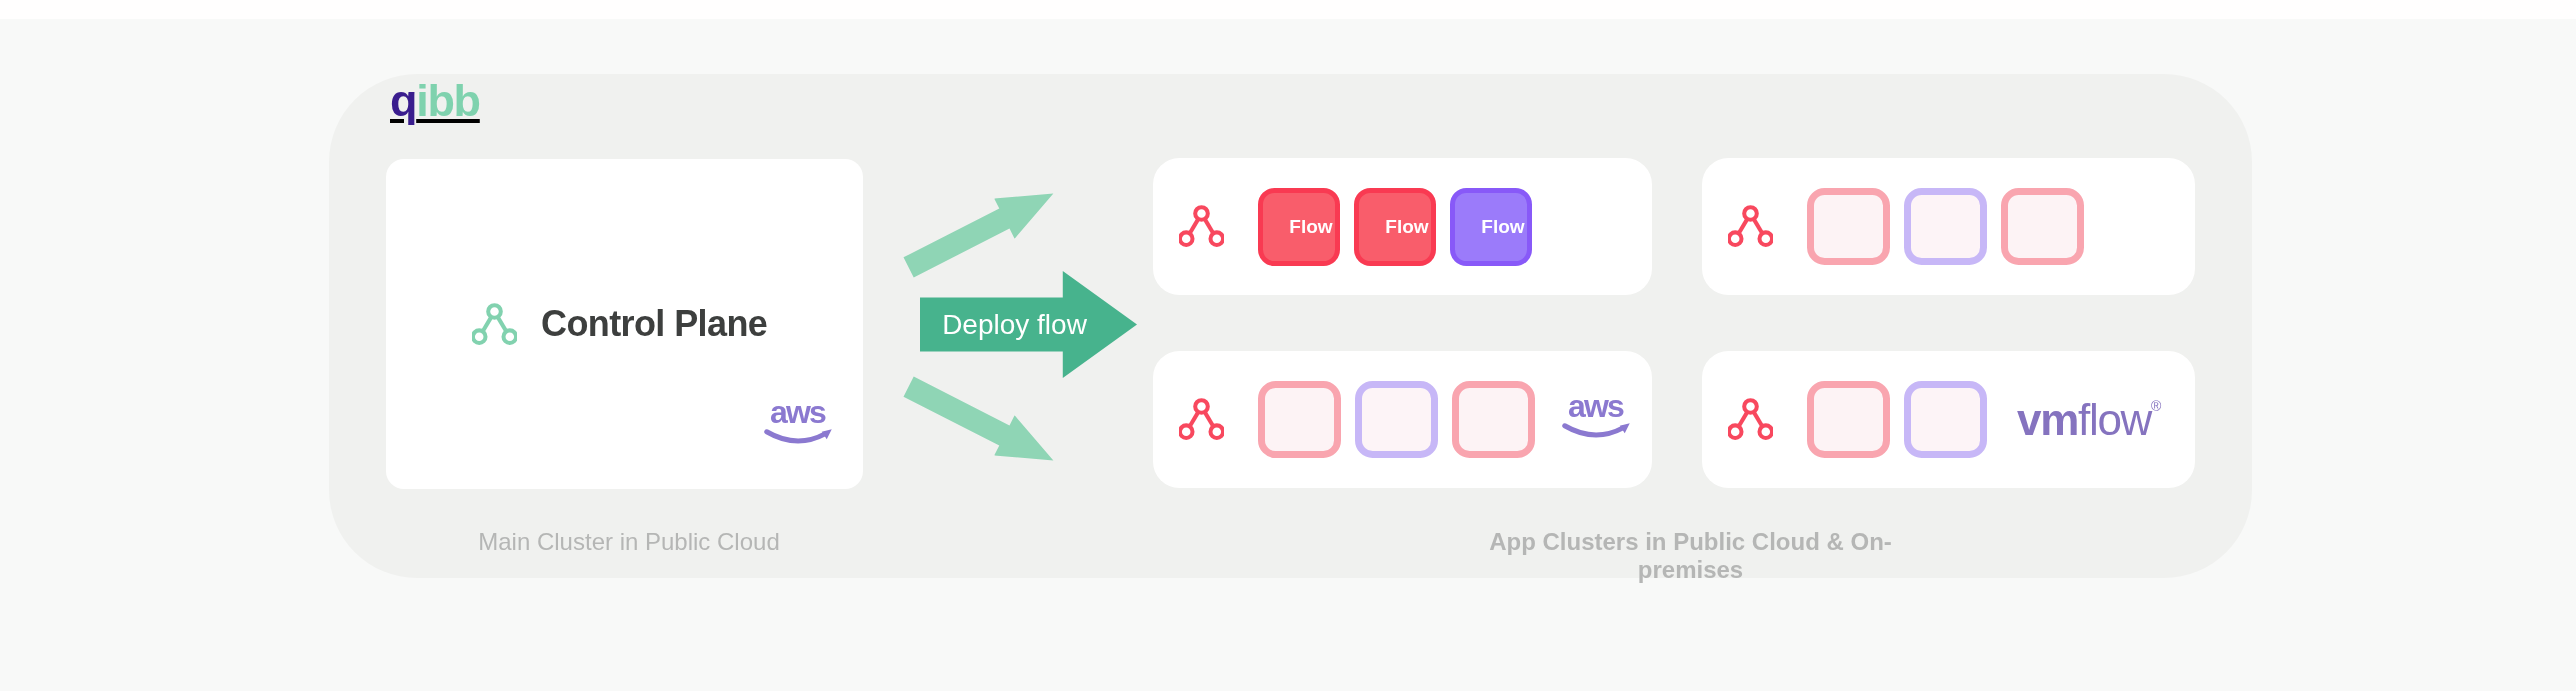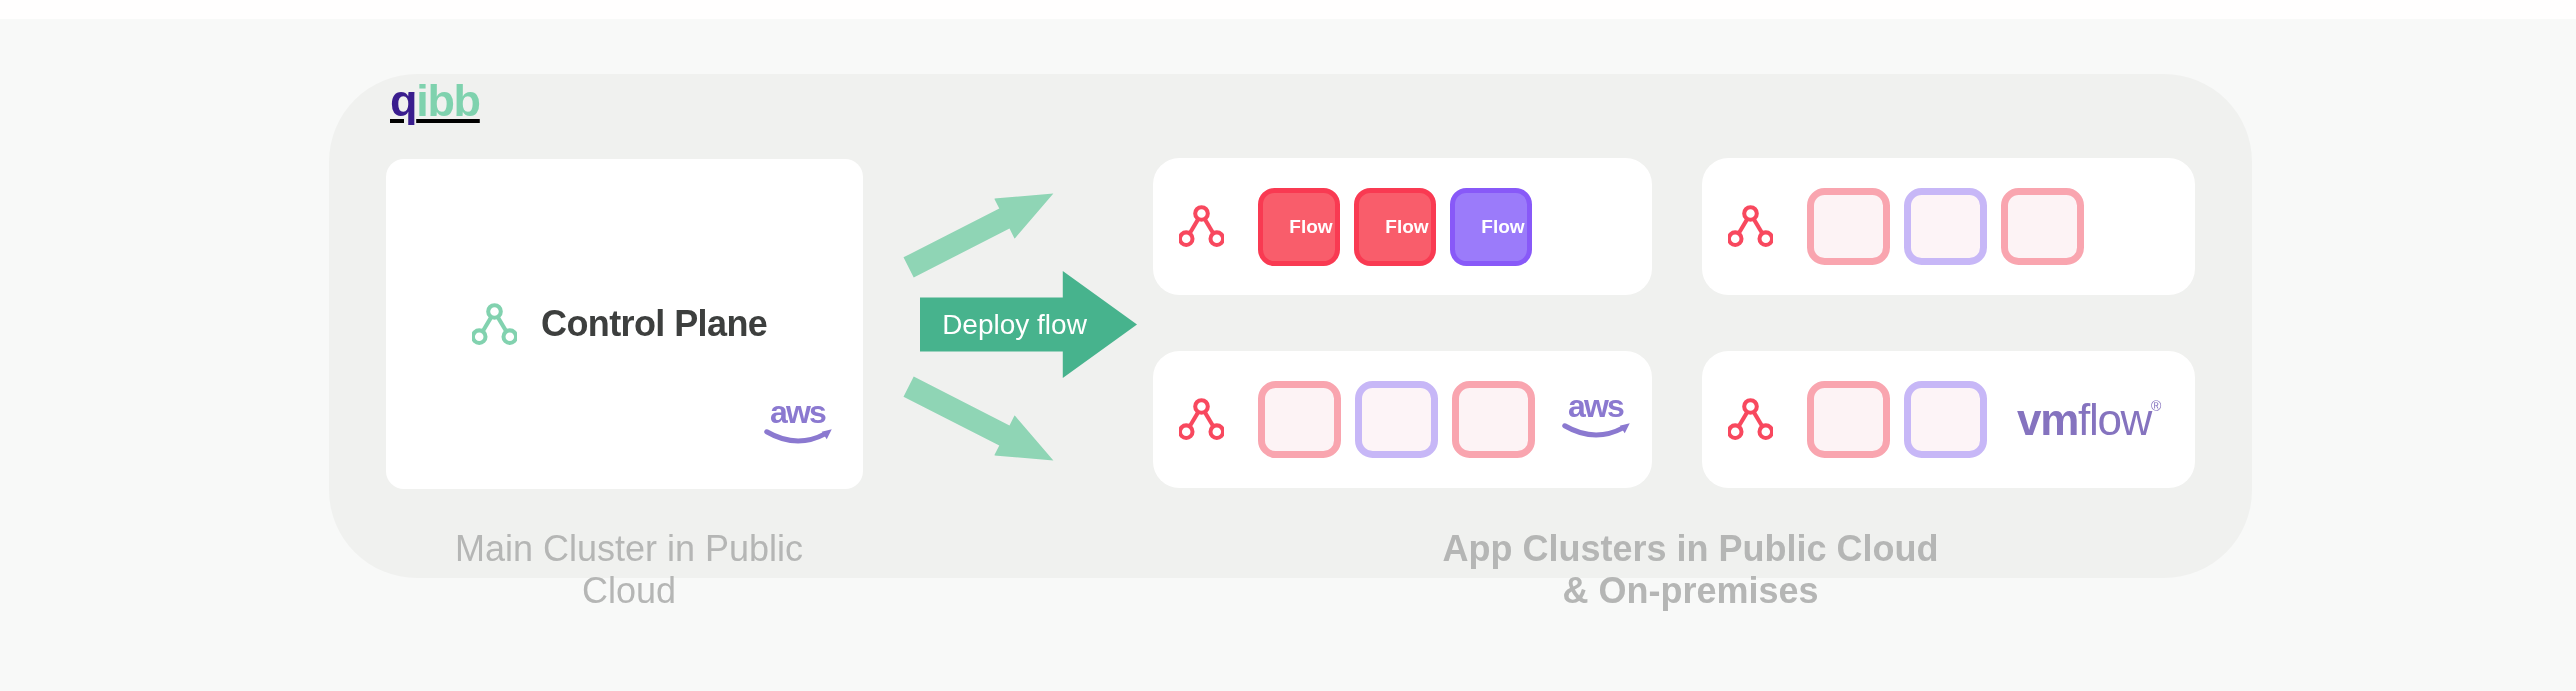--- a/index.html
+++ b/index.html
@@ -74,21 +74,21 @@
   }
   .badge-red{background:#f95d6b;border-color:#f93a52;}
   .badge-purple{background:#9b7bfa;border-color:#8859f8;}
   .ph{width:83px;height:77px;border-radius:17.6px;box-sizing:border-box;border:7px solid;}
   .ph-pink{border-color:#f9a5af;background:#fdf3f5;}
   .ph-purple{border-color:#c7b7f7;background:#fdf4f7;}
   .cl-aws{position:absolute;left:406px;top:42px;}
   .cl-vmware{position:absolute;left:315px;top:0;height:100%;display:flex;align-items:center;}
 
   
-  .caption{position:absolute;color:#b5b6b5;font-size:36px;text-align:center;}
+  .caption{position:absolute;color:#b5b6b5;font-size:24px;text-align:center;}
   .caption-main{left:124px;top:454px;width:352px;}
   .caption-apps{left:1113px;top:454px;width:497px;font-weight:bold;}
 </style>
 </head>
 <body>
 
 <div class="top-strip"></div>
 
 <div class="main-panel">
 

